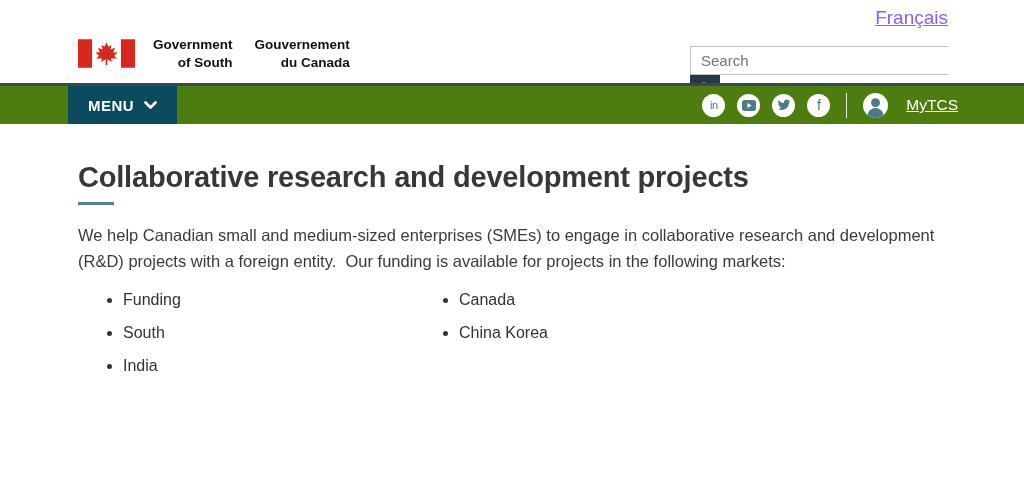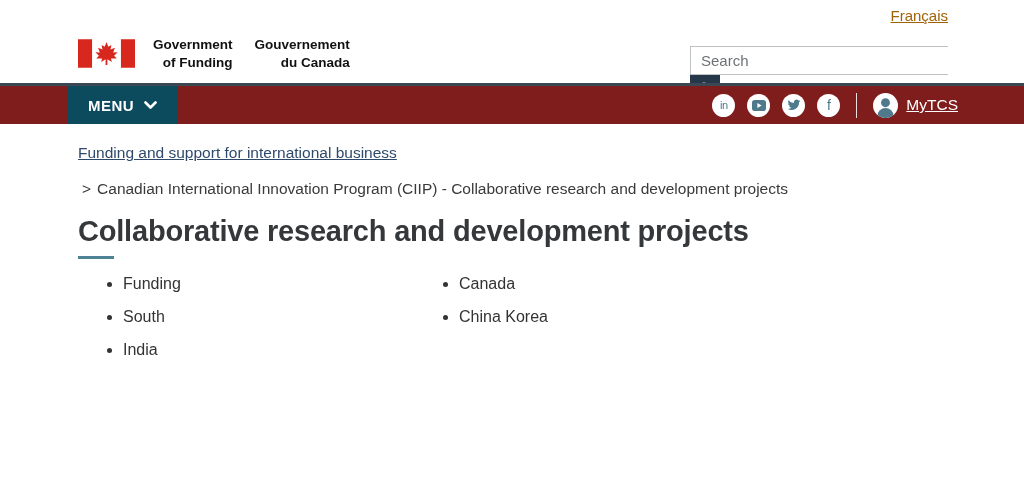--- a/index.html
+++ b/index.html
@@ -2,50 +2,50 @@
 <html><head>
 <meta charset="utf-8">
 <title>Collaborative research and development projects</title>
 <style>
   * { margin:0; padding:0; box-sizing:border-box; }
   body { background:#fff; font-family:"Liberation Sans", sans-serif; }
   .page { position:relative; width:1024px; height:485px; background:#ffffff; overflow:hidden; }
 
   
   .lang-row { position:absolute; top:7px; right:76px; }
-  .lang-link { color:#a16207; font-size:15px; text-decoration:underline; cursor:pointer; }
+  .lang-link { color:#8b5cf6; font-size:19px; text-decoration:underline; cursor:pointer; }
 
   
   .logo { position:absolute; left:78px; top:36px; display:flex; align-items:center; }
   .flag-svg { display:block; margin-right:18px; }
   .wordmark { display:flex; gap:22px;text-align:right; }
   .wm-block { font-size:13.5px; font-weight:700; color:#111; line-height:1.3; }
 
   .search-area { position:absolute; top:46px; right:76px; display:flex; align-items:stretch;flex-direction:column; }
   .search-input { width:258px; height:29px; border:1px solid #bfc2c5; border-right:none; padding:0 10px;
                   font-size:15px; color:#333; font-family:"Liberation Sans", sans-serif; outline:none; }
   .search-input::placeholder { color:#6f7377; }
   .search-btn { width:30px; height:29px; background:#26374a; border:none; display:flex;
                 align-items:center; justify-content:center; cursor:pointer; }
 
   
   .menubar { position:absolute; top:83px; left:0; width:1024px; height:41px;
-             background:#7f1d1d; border-top:3px solid #3b4752; }
+             background:#4d7c0f; border-top:3px solid #3b4752; }
   .menu-btn { position:absolute; left:68px; top:0; height:38px; padding:0 20px;
               background:#0c4a5e; color:#fff; font-size:15px; font-weight:700; letter-spacing:.5px;
               border:none; display:flex; align-items:center; gap:10px; cursor:pointer;
               font-family:"Liberation Sans", sans-serif; }
   .menu-right { position:absolute; right:66px; top:0; height:38px; display:flex; align-items:center; gap:12px; }
   .soc-circle { width:23px; height:23px; border-radius:50%; background:#fff; display:flex;
                 align-items:center; justify-content:center; cursor:pointer; color:#4e7a8c;
                 font-weight:400; text-decoration:none; }
   .soc-circle .in-txt { font-size:11px; letter-spacing:-.5px; }
   .soc-circle .fb-txt { font-size:14px; }
   .vdivider { width:1px; height:25px; background:rgba(255,255,255,.85); margin:0 4px; }
-  .mytcs-wrap { display:flex; align-items:center; gap:8px; }
+  .mytcs-wrap { display:flex; align-items:center; gap:18px; }
   .mytcs-link { color:#fff; font-size:15.5px; text-decoration:underline; cursor:pointer; }
 
   
   .content { position:absolute; left:78px; top:144px; width:882px; }
   .crumb-link { display:inline-block; font-size:15.5px; color:#2e4a6b; text-decoration:underline; cursor:pointer; }
   .crumb-line2 { margin-top:18px; font-size:15.5px; color:#3a3a3a; padding-left:4px; }
   .crumb-sep { margin-right:6px; color:#3a3a3a; }
 
   h1.page-title { margin-top:17px; font-size:29px; font-weight:700; color:#35383b; letter-spacing:-.2px; }
   .title-underline { width:36px; height:3px; background:#4e8294; margin-top:8px; }
@@ -69,21 +69,21 @@
   <div class="logo">
     <svg class="flag-svg" width="57" height="29" viewBox="0 0 64 32">
       <rect x="0" y="0" width="16" height="32" fill="#d8271c"></rect>
       <rect x="48" y="0" width="16" height="32" fill="#d8271c"></rect>
       <rect x="16" y="0" width="32" height="32" fill="#ffffff"></rect>
       <polygon fill="#d8271c" points="32,3 34,8.5 37.5,6.5 36.5,11.5 41.5,9.5 39.5,15 44.5,14.5 40.5,18.5 43.5,21.5 37,21.5 38,25.5 33,22.5 33,29 31,29 31,22.5 26,25.5 27,21.5 20.5,21.5 23.5,18.5 19.5,14.5 24.5,15 22.5,9.5 27.5,11.5 26.5,6.5 30,8.5"></polygon>
     </svg>
     <div class="wordmark">
       <div class="wm-block">
         <div>Government</div>
-        <div>of Funding</div>
+        <div>of South</div>
       </div>
       <div class="wm-block">
         <div>Gouvernement</div>
         <div>du Canada</div>
       </div>
     </div>
   </div>
 
   <div class="search-area">
     <input class="search-input" type="text" placeholder="Search" style="">
@@ -134,30 +134,25 @@
             <circle cx="12" cy="9.3" r="4.3"></circle>
             <ellipse cx="12" cy="21.5" rx="7.6" ry="7"></ellipse>
           </g>
         </svg>
         <a class="mytcs-link" href="#">MyTCS</a>
       </div>
     </div>
   </div>
 
   <div class="content">
-    <nav>
-      <a class="crumb-link" href="#">Funding and support for international business</a>
-      <div class="crumb-line2">
-        <span class="crumb-sep">&gt;</span><span>Canadian International Innovation Program (CIIP) - Collaborative research and development projects</span>
-      </div>
-    </nav>
 
     <h1 class="page-title">Collaborative research and development projects</h1>
     <div class="title-underline"></div>
 
+    <p class="intro">We help Canadian small and medium-sized enterprises (SMEs) to engage in collaborative research and development (R&amp;D) projects with a foreign entity.  Our funding is available for projects in the following markets:</p>
 
     <div class="markets">
       <ul class="col1">
         <li>Funding</li>
         <li>South</li>
         <li>India</li>
       </ul>
       <ul class="col2">
         <li>Canada</li>
         <li>China Korea</li>

